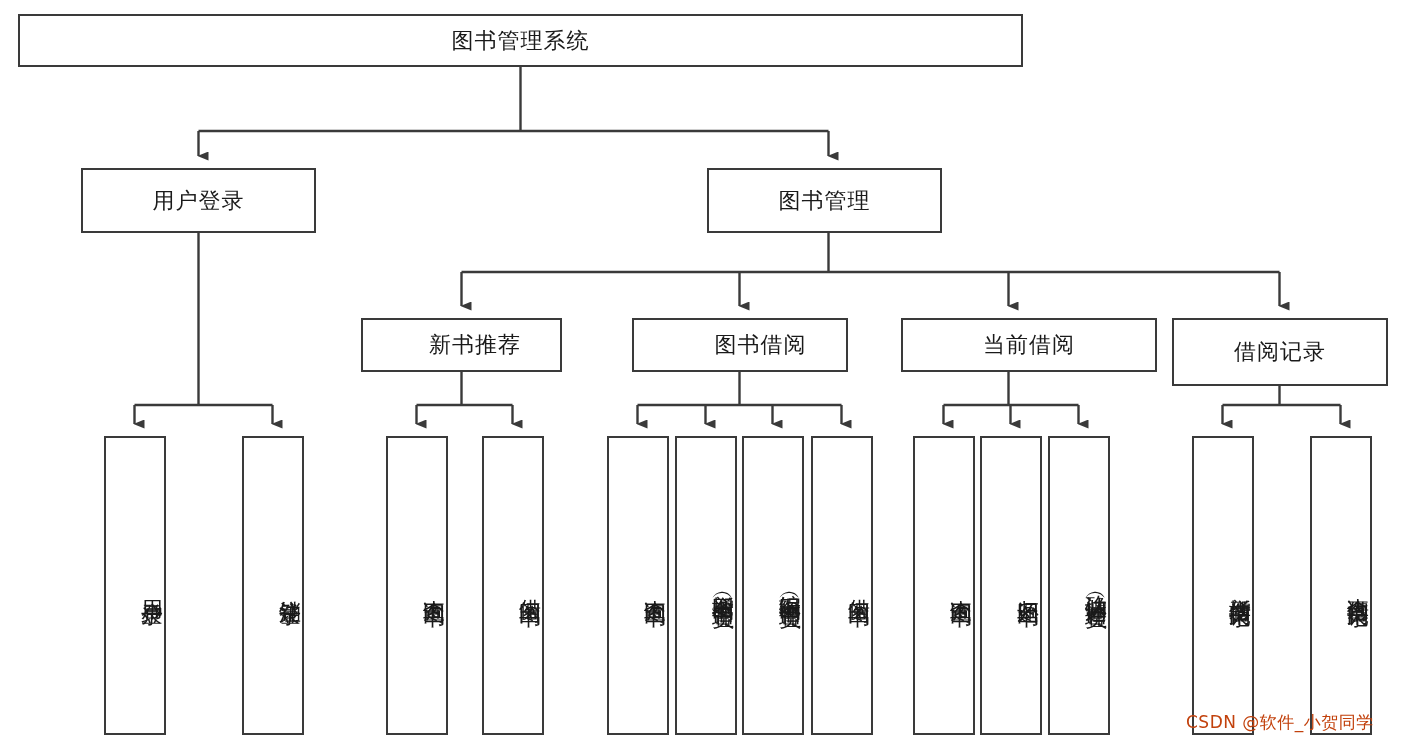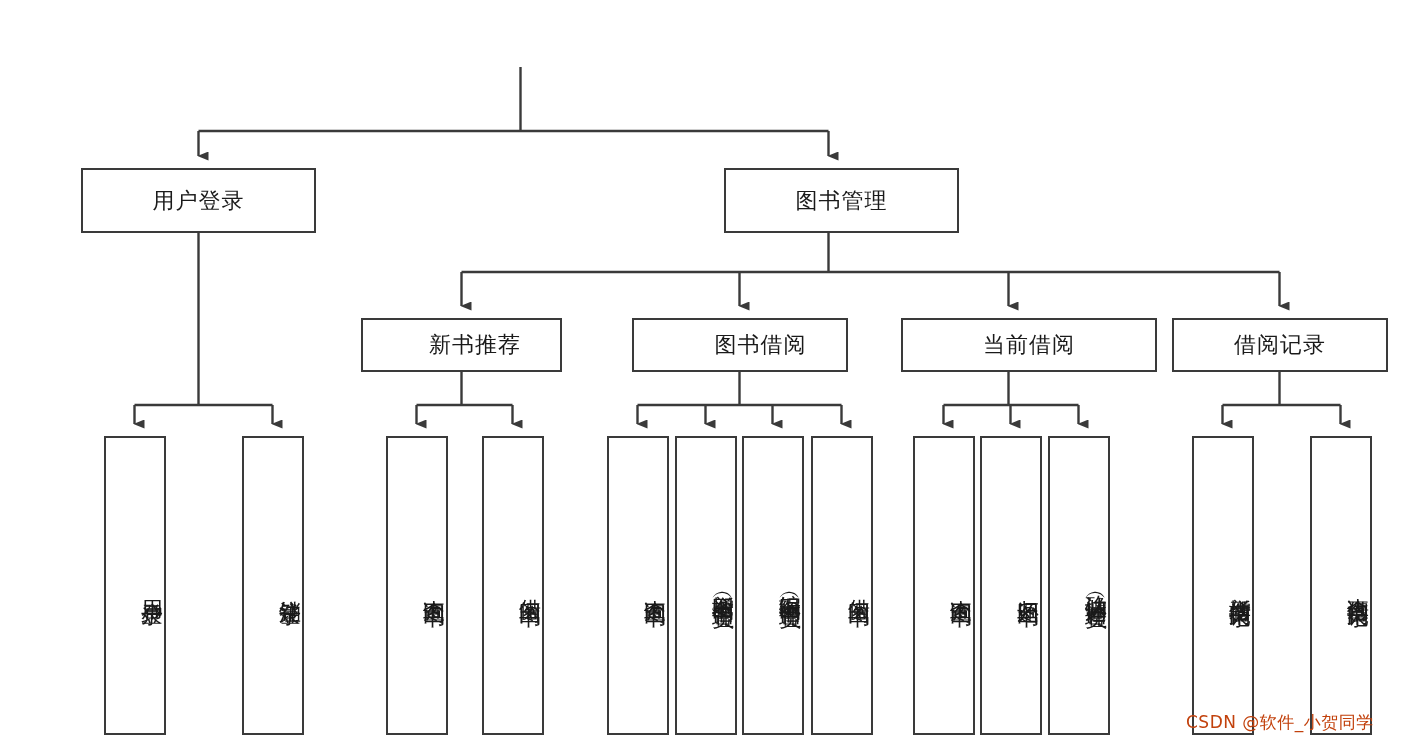--- a/index.html
+++ b/index.html
@@ -116,38 +116,41 @@
       <path d="M 1010.5 405 L 1010.5 424" marker-end="url(#arrowhead)"></path>
       <path d="M 1078.5 405 L 1078.5 424" marker-end="url(#arrowhead)"></path>
 
       <path d="M 1279.5 372 L 1279.5 405"></path>
       <path d="M 1222.5 405 L 1340.5 405"></path>
       <path d="M 1222.5 405 L 1222.5 424" marker-end="url(#arrowhead)"></path>
       <path d="M 1340.5 405 L 1340.5 424" marker-end="url(#arrowhead)"></path>
     </g>
   </svg>
 
+  <div class="node horiz" style="left:18px; top:14px; width:1005px; height:53px;">
+    <span>图书管理系统</span>
+  </div>
 
   <div class="node horiz" style="left:81px; top:168px; width:235px; height:65px;">
     <span>用户登录</span>
   </div>
-  <div class="node horiz" style="left:724px; top:168px; width:235px; height:65px;">
+  <div class="node horiz" style="left:707px; top:168px; width:235px; height:65px;">
     <span>图书管理</span>
   </div>
 
   <div class="node horiz" style="left:361px; top:318px; width:201px; height:54px;padding-left:27px;">
     <span>新书推荐</span>
   </div>
   <div class="node horiz" style="left:632px; top:318px; width:216px; height:54px;padding-left:41px;">
     <span>图书借阅</span>
   </div>
   <div class="node horiz" style="left:901px; top:318px; width:256px; height:54px;">
     <span>当前借阅</span>
   </div>
-  <div class="node horiz" style="left:1172px; top:318px; width:216px; height:54px;font-family:Liberation Mono, monospace;">
+  <div class="node horiz" style="left:1172px; top:318px; width:216px; height:68px;font-family:Liberation Mono, monospace;">
     <span>借阅记录</span>
   </div>
 
   <div class="node vert" style="left:104px; top:436px; width:62px; height:299px;">
     <span class="vtext">用户登录</span>
   </div>
   <div class="node vert" style="left:242px; top:436px; width:62px; height:299px;">
     <span class="vtext">注销登录</span>
   </div>
 

